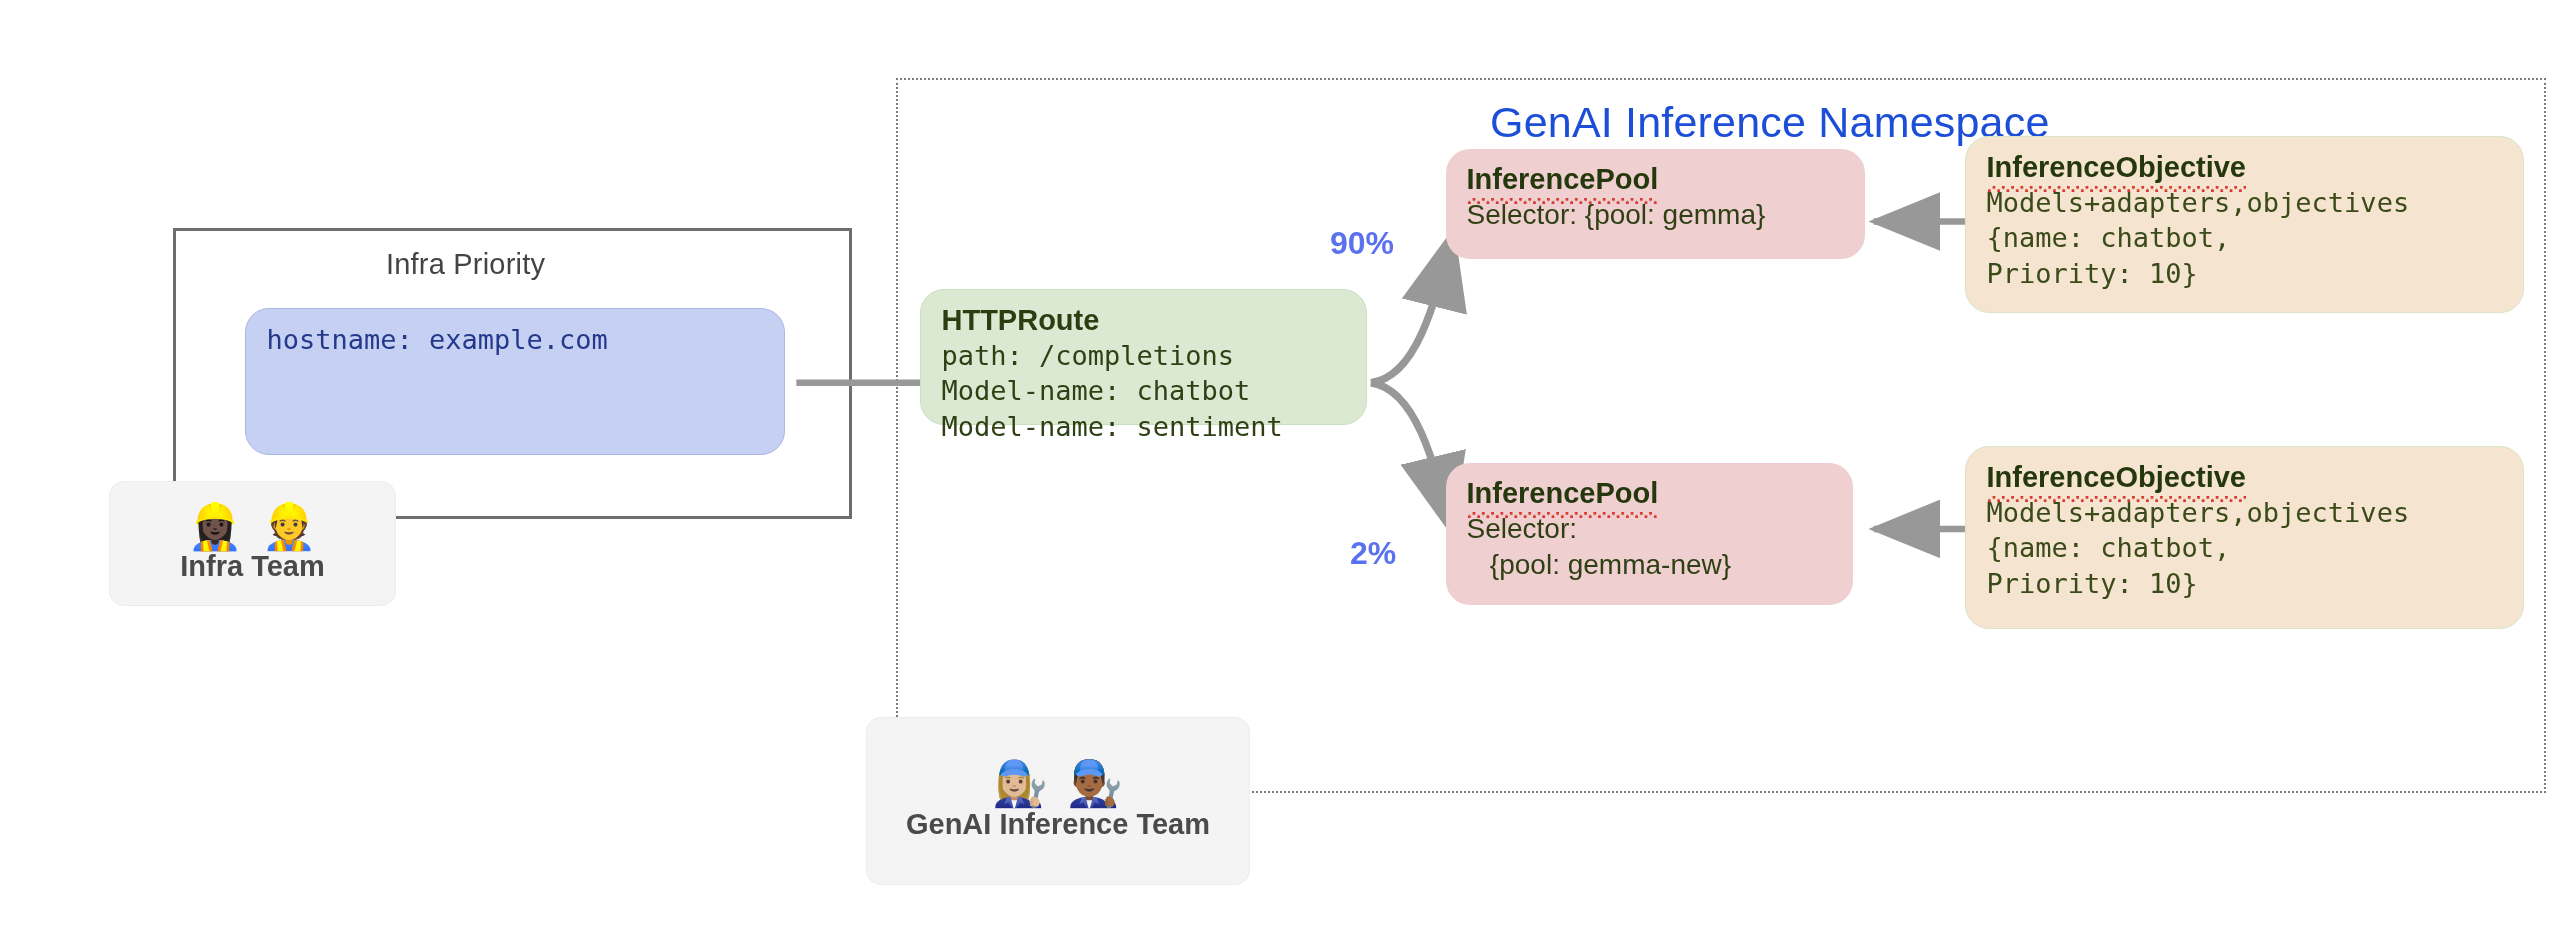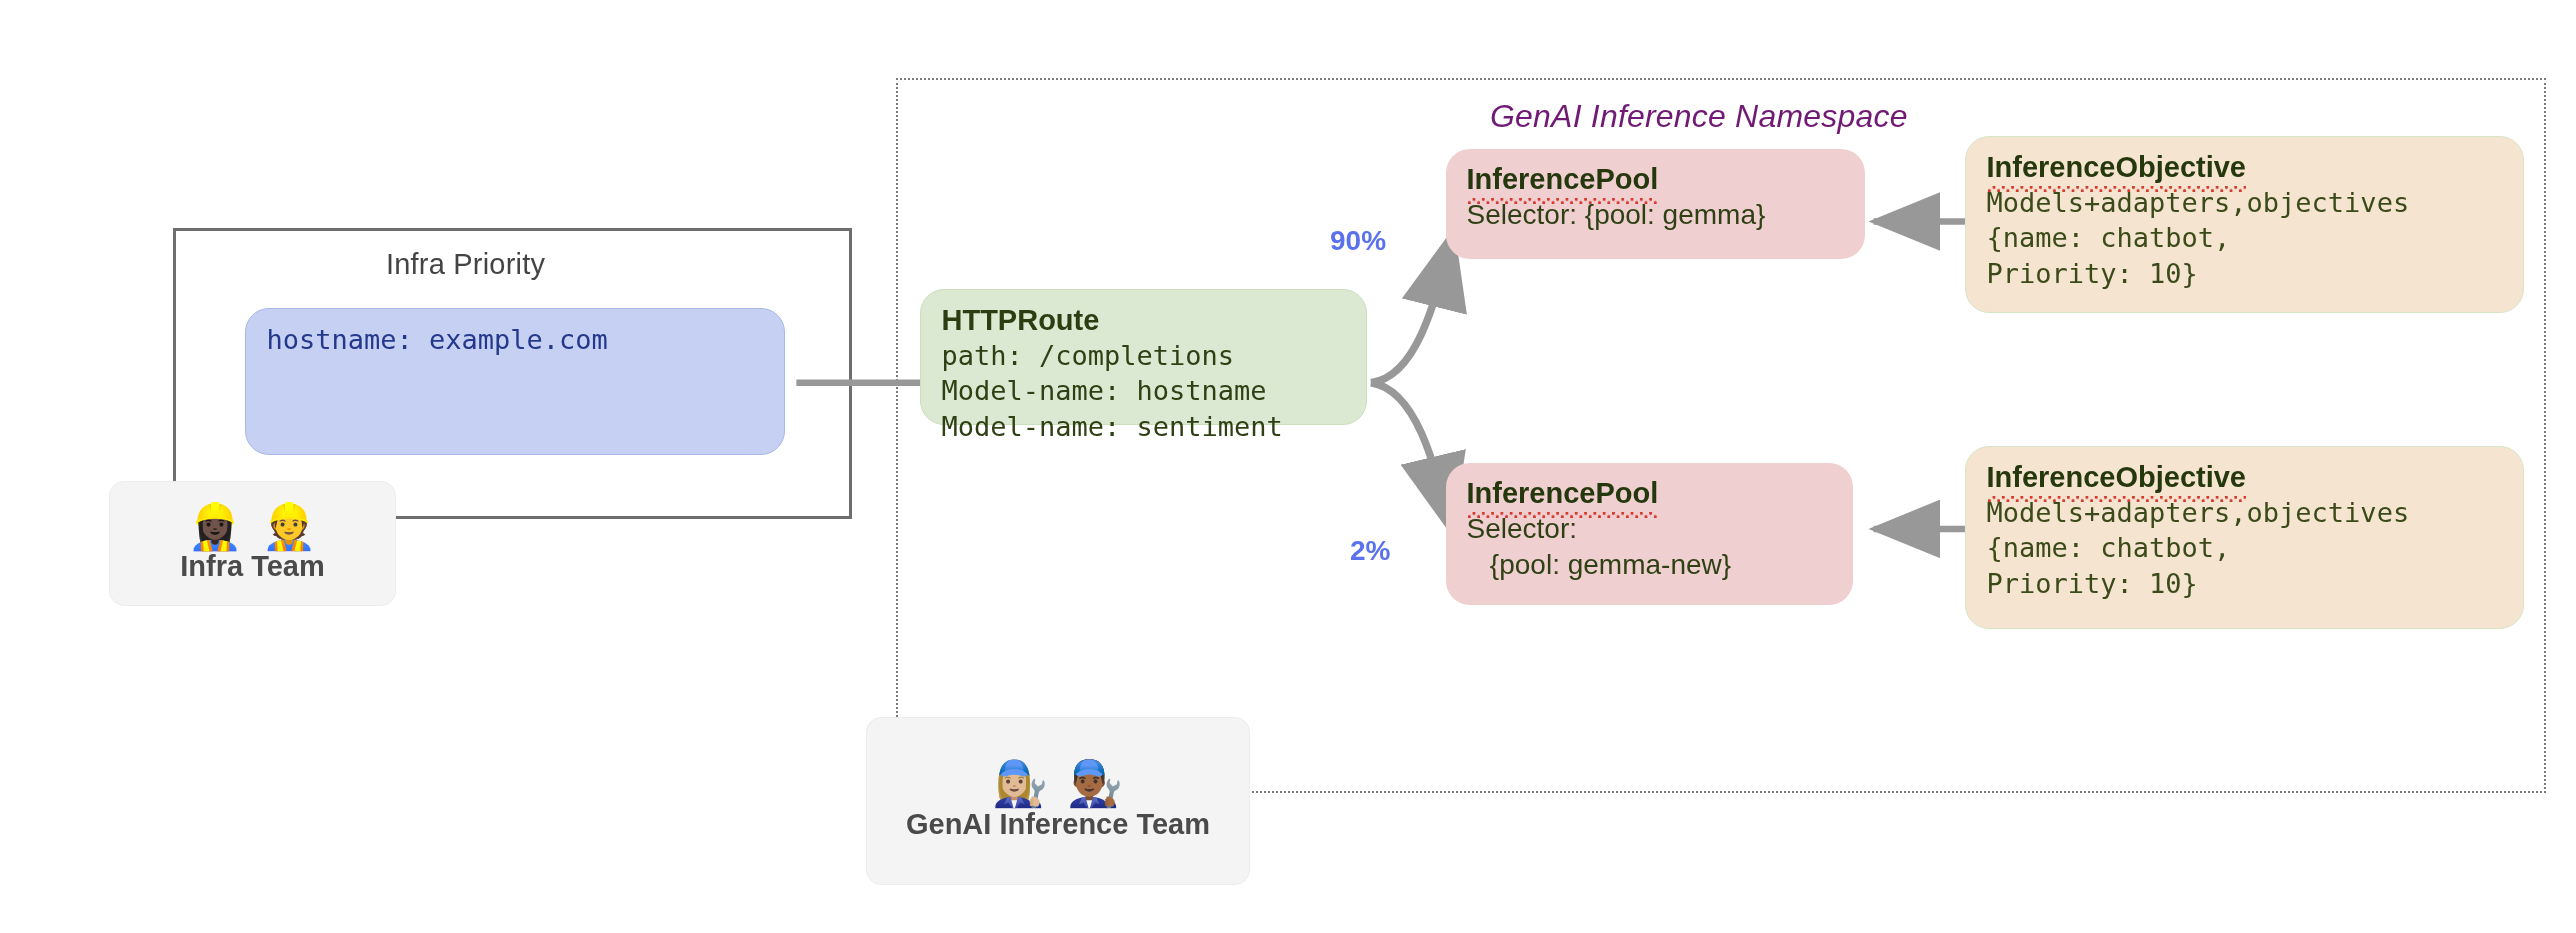--- a/index.html
+++ b/index.html
@@ -4,21 +4,21 @@
 <style>
   html,body{margin:0;padding:0;background:#ffffff;}
   body{width:2576px;height:933px;position:relative;overflow:hidden;
        font-family:"Liberation Sans",sans-serif;-webkit-font-smoothing:antialiased;}
   #canvas{position:absolute;left:0;top:0;width:2576px;height:933px;}
 
   
   .ns-solid{position:absolute;border:3.7px solid #6e6e6e;background:transparent;box-sizing:border-box;}
   .ns-dotted{position:absolute;border:2.8px dotted #7a7a7a;background:transparent;box-sizing:border-box;}
   .ns-title{position:absolute;color:#444444;font-size:29px;letter-spacing:0.2px;white-space:nowrap;}
-  .ns-title.big{font-size:32px;color:#701a75;font-style:italic;}
+  .ns-title.big{font-size:43px;color:#1d4ed8;}
 
   
   .card{position:absolute;box-sizing:border-box;border-radius:24px;padding:13px 20.5px 15px 20.5px;}
   .card .ttl{font-weight:bold;font-size:29px;line-height:1.22;white-space:nowrap;}
   .card .mono{font-family:"DejaVu Sans Mono","Liberation Mono",monospace;
               font-size:27px;line-height:1.30;white-space:pre;}
   .card .sans{font-size:28px;line-height:1.26;white-space:pre;}
 
   .card-gateway{background:#c5d0f2;border:1.9px solid #aab8e8;color:#24388c;}
   .card-gateway .ttl{color:#24388c;}
@@ -46,21 +46,21 @@
 
   
   .team{position:absolute;box-sizing:border-box;background:#f4f4f4;border:1.9px solid #ececec;
         border-radius:15px;display:flex;flex-direction:column;align-items:center;
         justify-content:center;gap:1.9px;}
   .team .emojis{font-size:45px;line-height:1;letter-spacing:18.6px;padding-left:18.6px;
                 font-family:"DejaVu Sans",sans-serif;}
   .team .tlabel{font-size:29px;color:#4a4a4a;font-weight:bold;white-space:nowrap;}
 
   
-  .pct{position:absolute;font-size:28px;font-weight:bold;color:#5b72ef;white-space:nowrap;}
+  .pct{position:absolute;font-size:32px;font-weight:bold;color:#5b72ef;white-space:nowrap;}
 
   svg.edges{position:absolute;left:0;top:0;width:2576px;height:933px;overflow:visible;
             pointer-events:none;}
 </style>
 </head>
 <body>
 
 <div id="canvas">
 
   <div class="ns-dotted" style="left:896px;top:78px;width:1650px;height:715px;"></div>
@@ -87,21 +87,21 @@
     <path d="M2110,568 L2012,568" stroke="#989898" stroke-width="7" fill="none" marker-end="url(#ah)"></path>
   </svg>
 
   <div class="card card-gateway" style="left:245px;top:308px;width:540px;height:147px;">
     <div class="mono">hostname: example.com</div>
   </div>
 
   <div class="card card-route" style="left:920px;top:289px;width:447px;height:136px;">
     <div class="ttl">HTTPRoute</div>
     <div class="mono">path: /completions</div>
-    <div class="mono">Model-name: hostname</div>
+    <div class="mono">Model-name: chatbot</div>
     <div class="mono">Model-name: sentiment</div>
   </div>
 
   <div class="card card-pool" style="left:1446px;top:149px;width:419px;height:110px;">
     <div class="ttl">
       <span class="squiggle">InferencePool</span>
     </div>
     <div class="sans">Selector: {pool: gemma}</div>
   </div>
 

